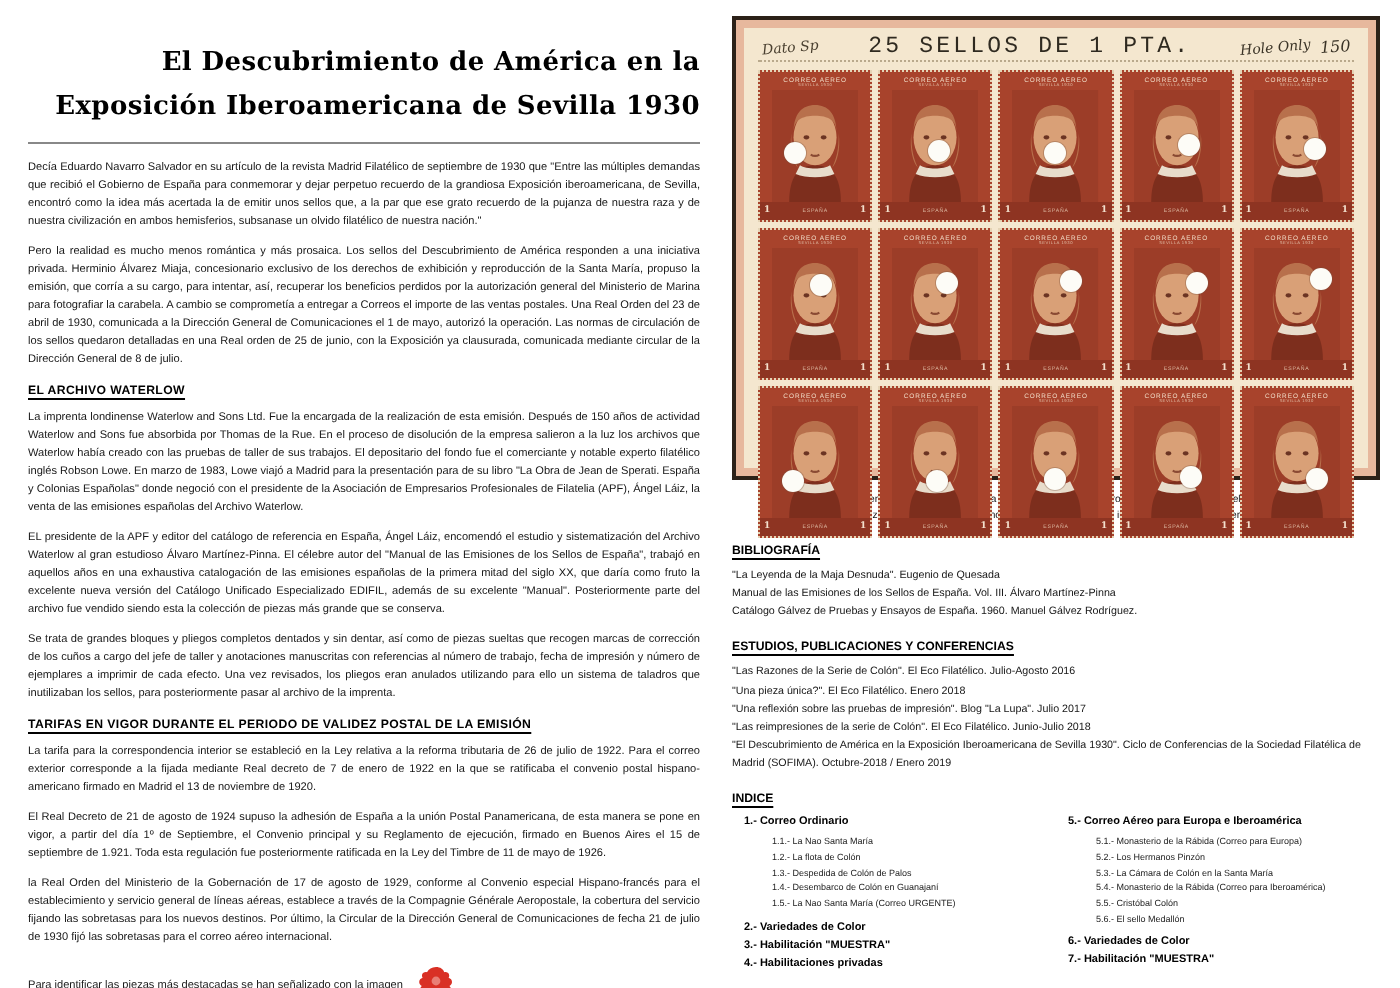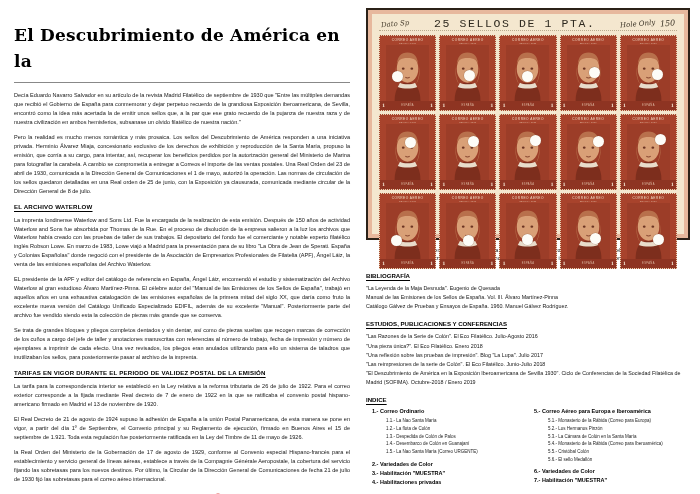--- a/index.html
+++ b/index.html
@@ -25,24 +25,24 @@
   }
 
   
   .col-left {
     width: 352px;
     flex: 0 0 352px;
     padding: 0 8px 0 8px;
     box-sizing: border-box;
   }
   .doc-title {
-    text-align: left;
+    text-align: right;
     font-family: "DejaVu Serif", serif;
     font-weight: bold;
-    font-size: 17px;
+    font-size: 13px;
     letter-spacing: 0.2px;
     line-height: 1.55;
     margin: 14px 0 0 0;
     color: #000;
   }
   .doc-title .l2 { display: block; margin-top: 2px; }
   .rule {
     border: none;
     border-top: 1px solid #888;
     margin: 7px 0 8px 0;
@@ -257,20 +257,21 @@
 </style>
 </head>
 <body>
 
 <div class="page">
 
   <div class="col-left">
 
     <div class="doc-title">
       <span>El Descubrimiento de América en la</span>
+      <span class="l2">Exposición Iberoamericana de Sevilla 1930</span>
     </div>
     <hr class="rule">
 
     <p class="body ital">Decía Eduardo Navarro Salvador en su artículo de la revista Madrid Filatélico de septiembre de 1930 que "Entre las múltiples demandas que recibió el Gobierno de España para conmemorar y dejar perpetuo recuerdo de la grandiosa Exposición iberoamericana, de Sevilla, encontró como la idea más acertada la de emitir unos sellos que, a la par que ese grato recuerdo de la pujanza de nuestra raza y de nuestra civilización en ambos hemisferios, subsanase un olvido filatélico de nuestra nación."</p>
     <p class="body">Pero la realidad es mucho menos romántica y más prosaica. Los sellos del Descubrimiento de América responden a una iniciativa privada. Herminio Álvarez Miaja, concesionario exclusivo de los derechos de exhibición y reproducción de la Santa María, propuso la emisión, que corría a su cargo, para intentar, así, recuperar los beneficios perdidos por la autorización general del Ministerio de Marina para fotografiar la carabela. A cambio se comprometía a entregar a Correos el importe de las ventas postales. Una Real Orden del 23 de abril de 1930, comunicada a la Dirección General de Comunicaciones el 1 de mayo, autorizó la operación. Las normas de circulación de los sellos quedaron detalladas en una Real orden de 25 de junio, con la Exposición ya clausurada, comunicada mediante circular de la Dirección General de 8 de julio.</p>
 
     <h3 class="section">EL ARCHIVO WATERLOW</h3>
     <p class="body">La imprenta londinense Waterlow and Sons Ltd. Fue la encargada de la realización de esta emisión. Después de 150 años de actividad Waterlow and Sons fue absorbida por Thomas de la Rue. En el proceso de disolución de la empresa salieron a la luz los archivos que Waterlow había creado con las pruebas de taller de sus trabajos. El depositario del fondo fue el comerciante y notable experto filatélico inglés Robson Lowe. En marzo de 1983, Lowe viajó a Madrid para la presentación para de su libro "La Obra de Jean de Sperati. España y Colonias Españolas" donde negoció con el presidente de la Asociación de Empresarios Profesionales de Filatelia (APF), Ángel Láiz, la venta de las emisiones españolas del Archivo Waterlow.</p>
     <p class="body">EL presidente de la APF y editor del catálogo de referencia en España, Ángel Láiz, encomendó el estudio y sistematización del Archivo Waterlow al gran estudioso Álvaro Martínez-Pinna. El célebre autor del "Manual de las Emisiones de los Sellos de España", trabajó en aquellos años en una exhaustiva catalogación de las emisiones españolas de la primera mitad del siglo XX, que daría como fruto la excelente nueva versión del Catálogo Unificado Especializado EDIFIL, además de su excelente "Manual". Posteriormente parte del archivo fue vendido siendo esta la colección de piezas más grande que se conserva.</p>
     <p class="body">Se trata de grandes bloques y pliegos completos dentados y sin dentar, así como de piezas sueltas que recogen marcas de corrección de los cuños a cargo del jefe de taller y anotaciones manuscritas con referencias al número de trabajo, fecha de impresión y número de ejemplares a imprimir de cada efecto. Una vez revisados, los pliegos eran anulados utilizando para ello un sistema de taladros que inutilizaban los sellos, para posteriormente pasar al archivo de la imprenta.</p>

